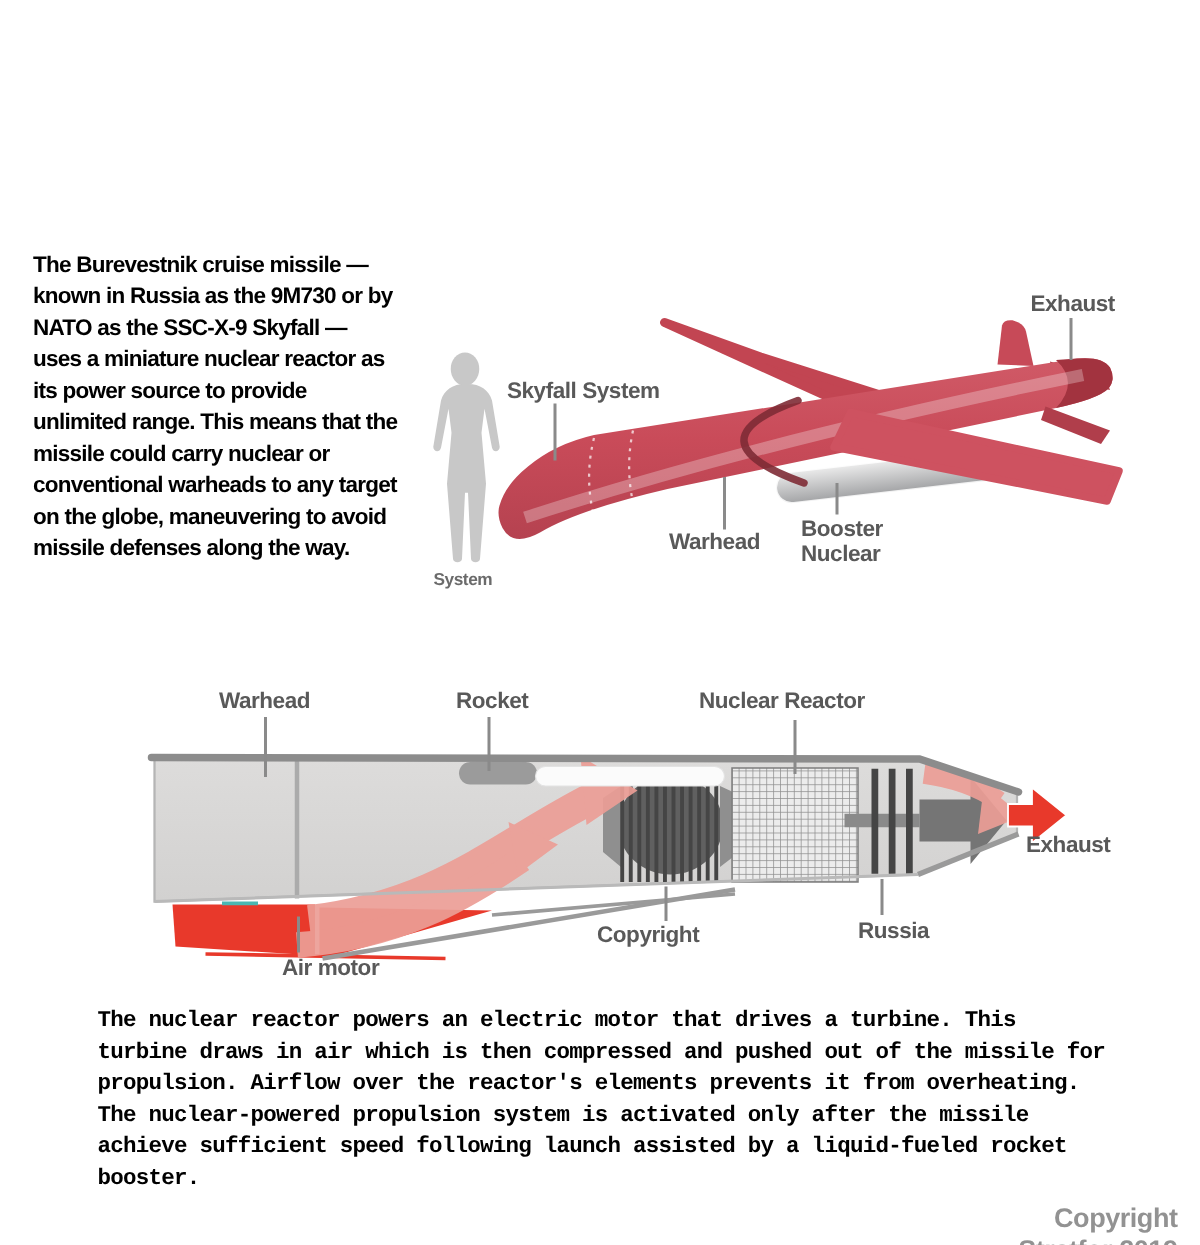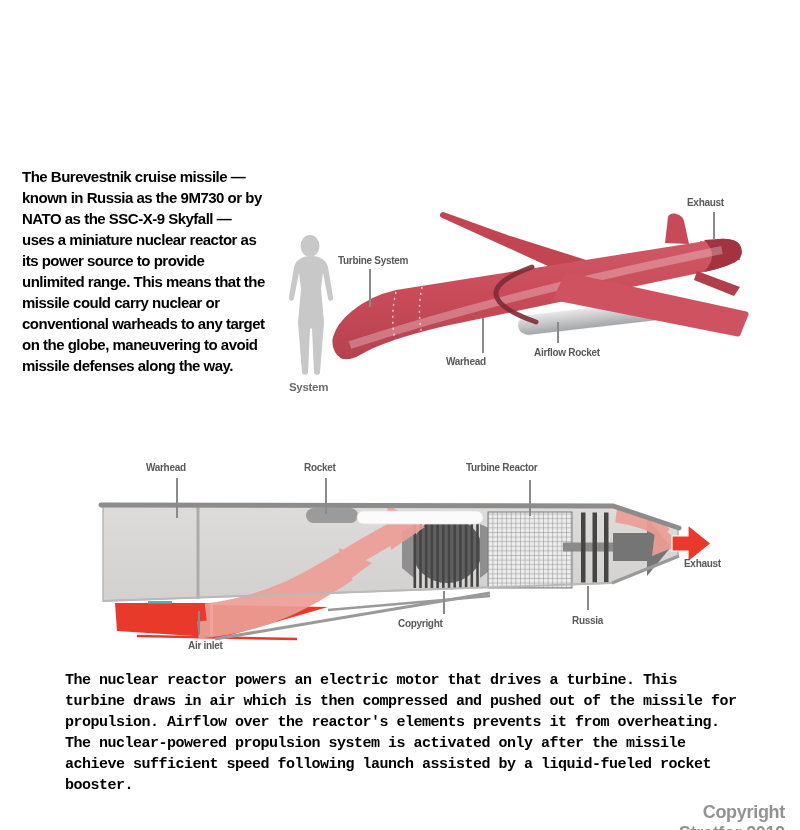--- a/index.html
+++ b/index.html
@@ -1,21 +1,21 @@
 <!DOCTYPE html>
 <html><head>
 <meta charset="utf-8">
 <style>
   html,body{margin:0;padding:0;background:#ffffff;}
   .canvas{position:relative;width:800px;height:830px;background:#ffffff;overflow:hidden;
           font-family:"Liberation Sans",sans-serif;}
   .para{position:absolute;font-weight:bold;color:#000000;letter-spacing:-0.5px;}
   .para.intro{left:22px;top:166px;width:244px;font-size:15px;line-height:21px;}
   .para.desc{left:65px;top:670px;width:672px;font-size:15px;line-height:21px;font-family:Liberation Mono, monospace;}
-  .label{position:absolute;font-weight:bold;font-size:10px;line-height:17px;color:#595959;
+  .label{position:absolute;font-weight:bold;font-size:15px;line-height:17px;color:#595959;
          letter-spacing:-0.3px;white-space:nowrap;}
   .label.wrap{white-space:normal;}
   .label.small{font-size:11.5px;color:#6b6b6b;}
   .leader{position:absolute;width:2px;background:#8a8a8a;}
   .copyright{position:absolute;left:640px;top:802px;width:145px;text-align:right;
              font-size:18px;font-weight:bold;color:#929292;letter-spacing:-0.3px;}
   svg{position:absolute;overflow:visible;}
 </style>
 </head>
 <body>
@@ -75,23 +75,23 @@
 
       <path d="M297,95 L476,134 L468,154 L286,118 Z" fill="#ce5260" stroke="#ce5260" stroke-width="5" stroke-linejoin="round"></path>
     </g>
   </svg>
 
   <div class="leader" style="left:369px;top:269px;height:38px"></div>
   <div class="leader" style="left:482px;top:318px;height:35px"></div>
   <div class="leader" style="left:557px;top:322px;height:21px"></div>
   <div class="leader" style="left:713px;top:212px;height:28px"></div>
 
-  <div class="label" style="left:338px;top:252px">Turbine System</div>
+  <div class="label" style="left:338px;top:252px">Skyfall System</div>
   <div class="label" style="left:446px;top:353px">Warhead</div>
-  <div class="label wrap" style="left:534px;top:344px;width:66px">Airflow Rocket</div>
+  <div class="label wrap" style="left:534px;top:344px;width:66px">Booster Nuclear</div>
   <div class="label" style="left:687px;top:194px">Exhaust</div>
   <div class="label small" style="left:289px;top:379px">System</div>
 
   <svg style="left:60px;top:440px" width="740" height="230" viewBox="0 0 740 230">
     <defs>
       <pattern id="reactorGrid" width="4.6" height="4.6" patternUnits="userSpaceOnUse">
         <rect width="4.6" height="4.6" fill="#ececec"></rect>
         <path d="M0,0 H4.6 M0,0 V4.6" stroke="#8f8f8f" stroke-width="1" fill="none"></path>
       </pattern>
       <linearGradient id="gradHull" x1="0" y1="0" x2="0" y2="1">
@@ -172,23 +172,23 @@
 
   <div class="leader" style="left:176px;top:478px;height:40px"></div>
   <div class="leader" style="left:325px;top:478px;height:36px"></div>
   <div class="leader" style="left:529px;top:480px;height:36px"></div>
   <div class="leader" style="left:443px;top:591px;height:23px"></div>
   <div class="leader" style="left:587px;top:586px;height:24px"></div>
   <div class="leader" style="left:198px;top:611px;height:24px"></div>
 
   <div class="label" style="left:146px;top:459px">Warhead</div>
   <div class="label" style="left:304px;top:459px">Rocket</div>
-  <div class="label" style="left:466px;top:459px">Turbine Reactor</div>
+  <div class="label" style="left:466px;top:459px">Nuclear Reactor</div>
   <div class="label" style="left:684px;top:555px">Exhaust</div>
   <div class="label" style="left:398px;top:615px">Copyright</div>
   <div class="label" style="left:572px;top:612px">Russia</div>
-  <div class="label" style="left:188px;top:637px">Air inlet</div>
+  <div class="label" style="left:188px;top:637px">Air motor</div>
 
   <div class="para desc">The nuclear reactor powers an electric motor that drives a turbine. This turbine draws in air which is then compressed and pushed out of the missile for propulsion. Airflow over the reactor's elements prevents it from overheating. The nuclear-powered propulsion system is activated only after the missile achieve sufficient speed following launch assisted by a liquid-fueled rocket booster.</div>
 
   <div class="copyright">Copyright Stratfor 2019</div>
 
 </div>
 
 </body></html>

